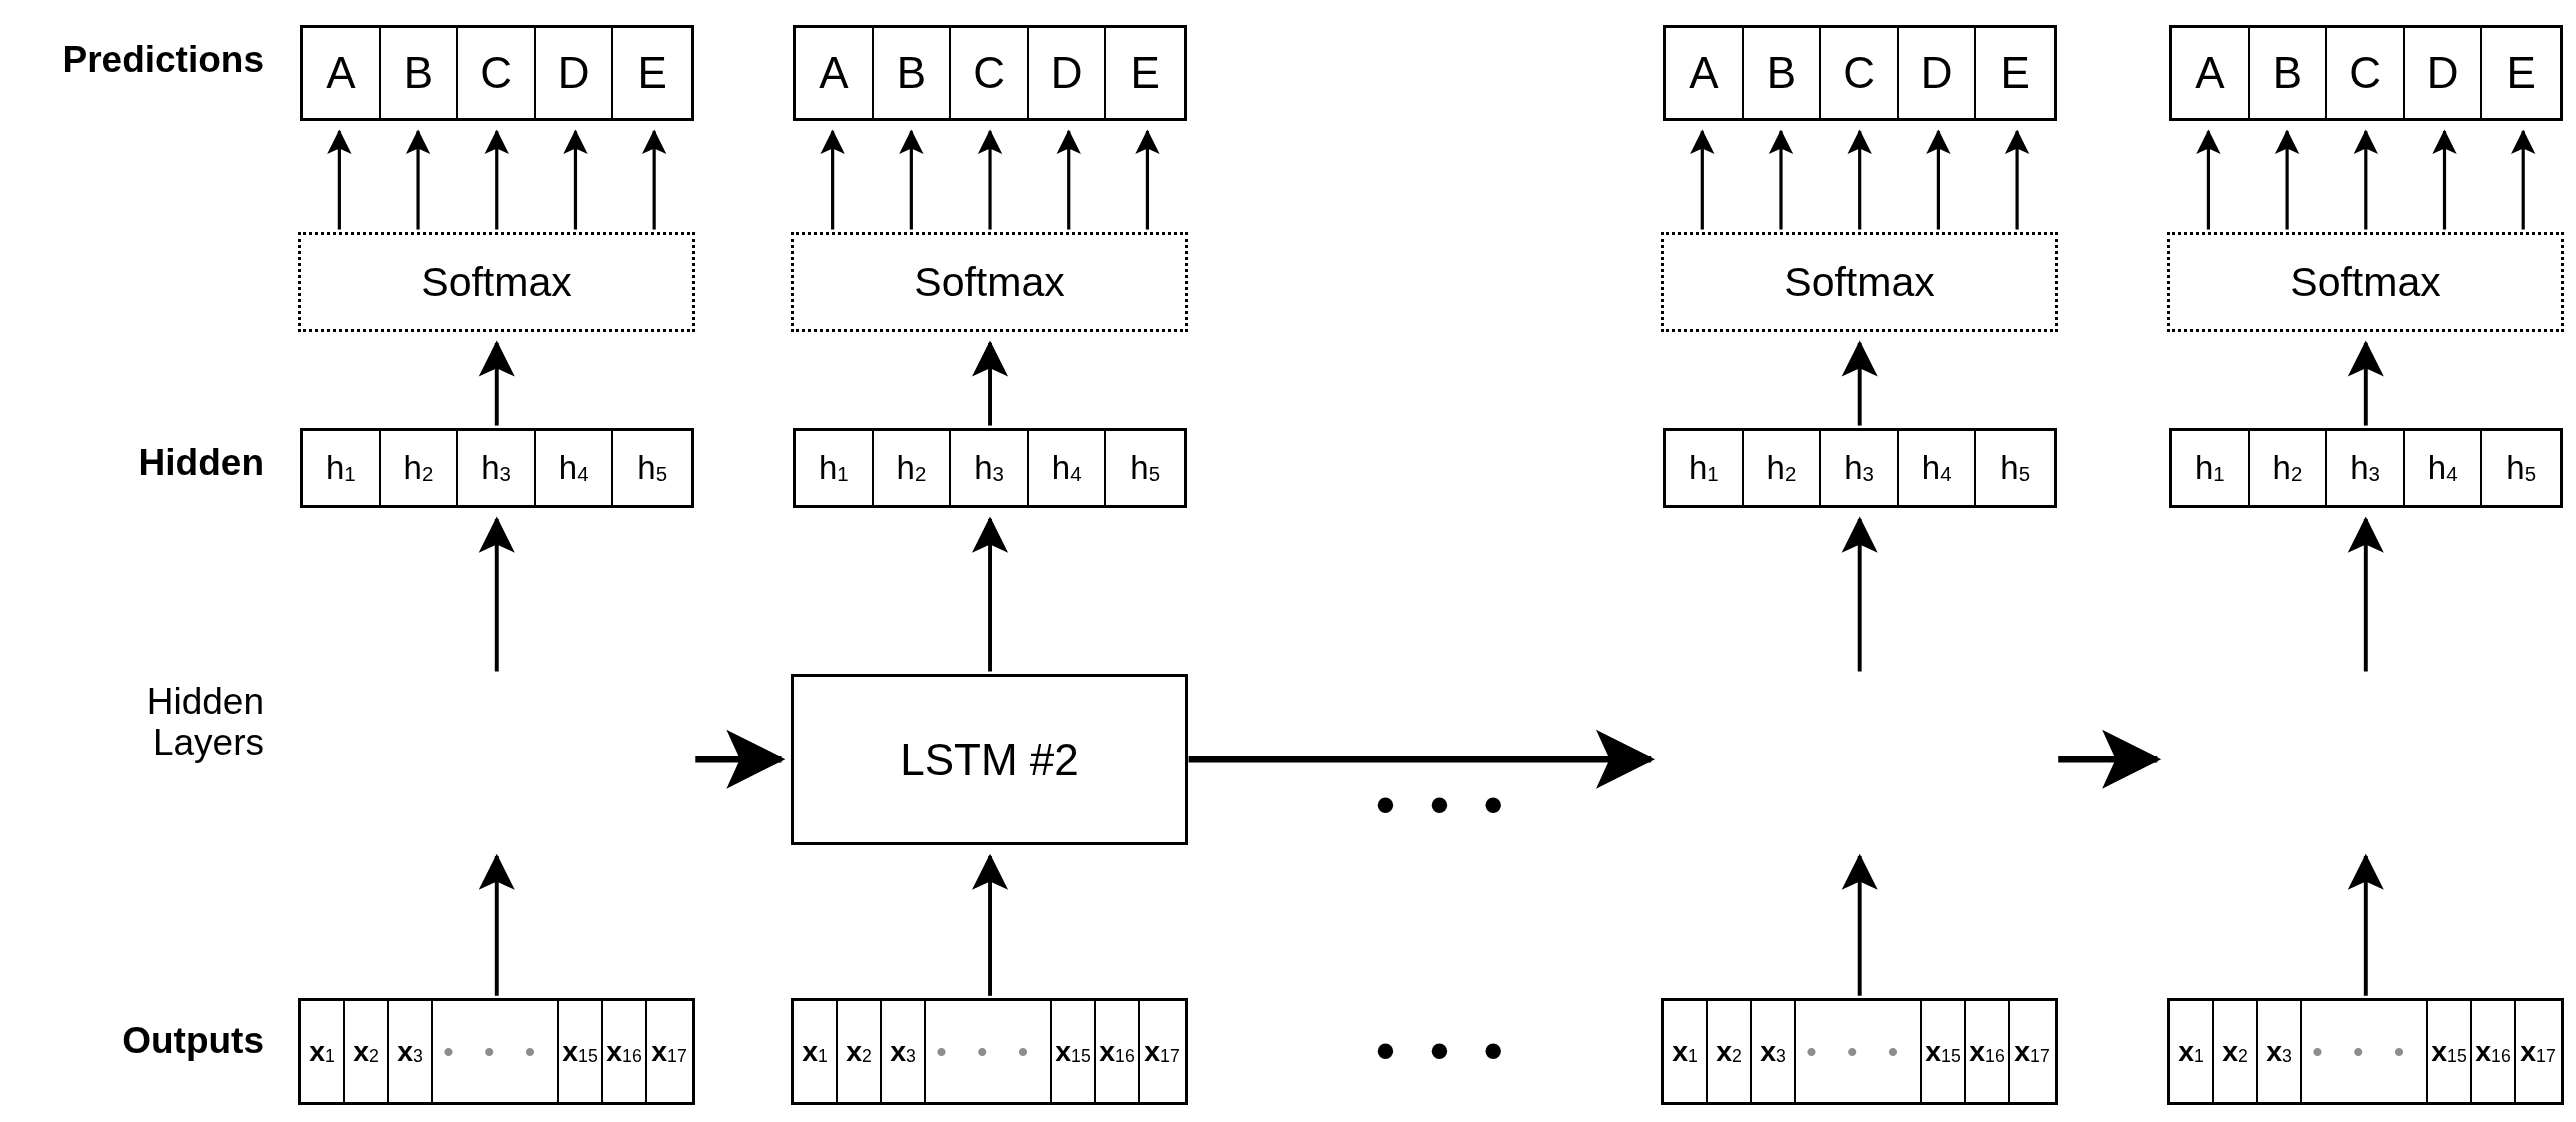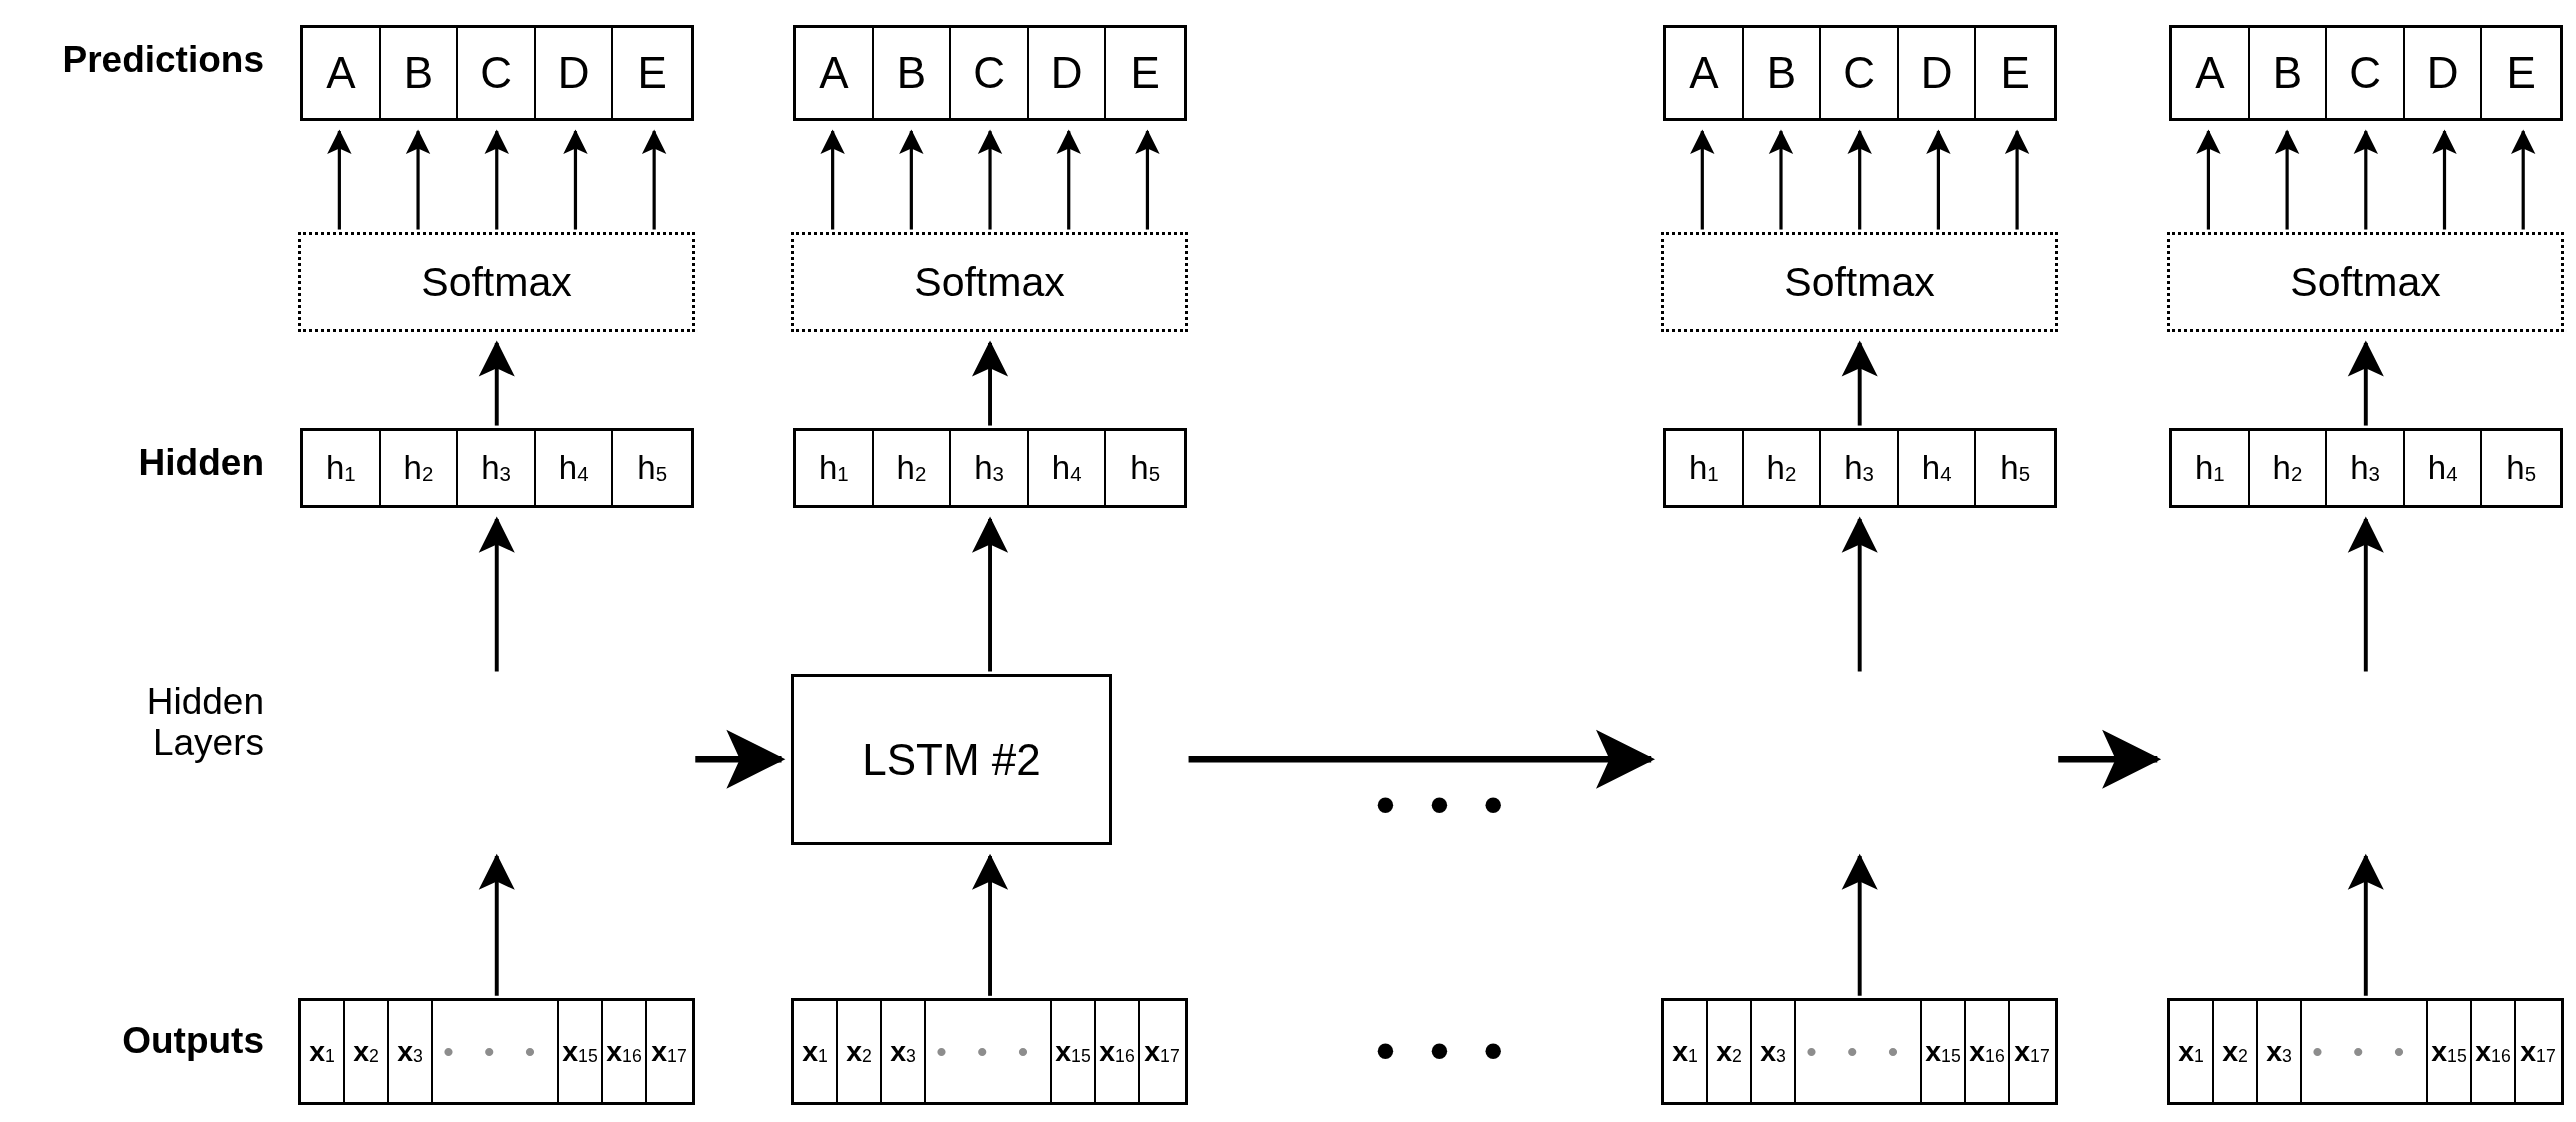--- a/index.html
+++ b/index.html
@@ -183,21 +183,21 @@
       </div>
       <div class="cell" style="width:79px;height:100%;">
         <span>h</span>
         <sub>4</sub>
       </div>
       <div class="cell" style="width:79px;height:100%;">
         <span>h</span>
         <sub>5</sub>
       </div>
     </div>
-    <div class="lstm" style="left:791px;top:674px;width:321px;height:171px;">
+    <div class="lstm" style="left:791px;top:674px;width:397px;height:171px;">
       <span>LSTM #2</span>
     </div>
     <div class="strip ins" style="left:791px;top:998px;width:397px;height:107px;">
       <div class="cell" style="width:44px;height:100%;">
         <span>x</span>
         <sub>1</sub>
       </div>
       <div class="cell" style="width:44px;height:100%;">
         <span>x</span>
         <sub>2</sub>

